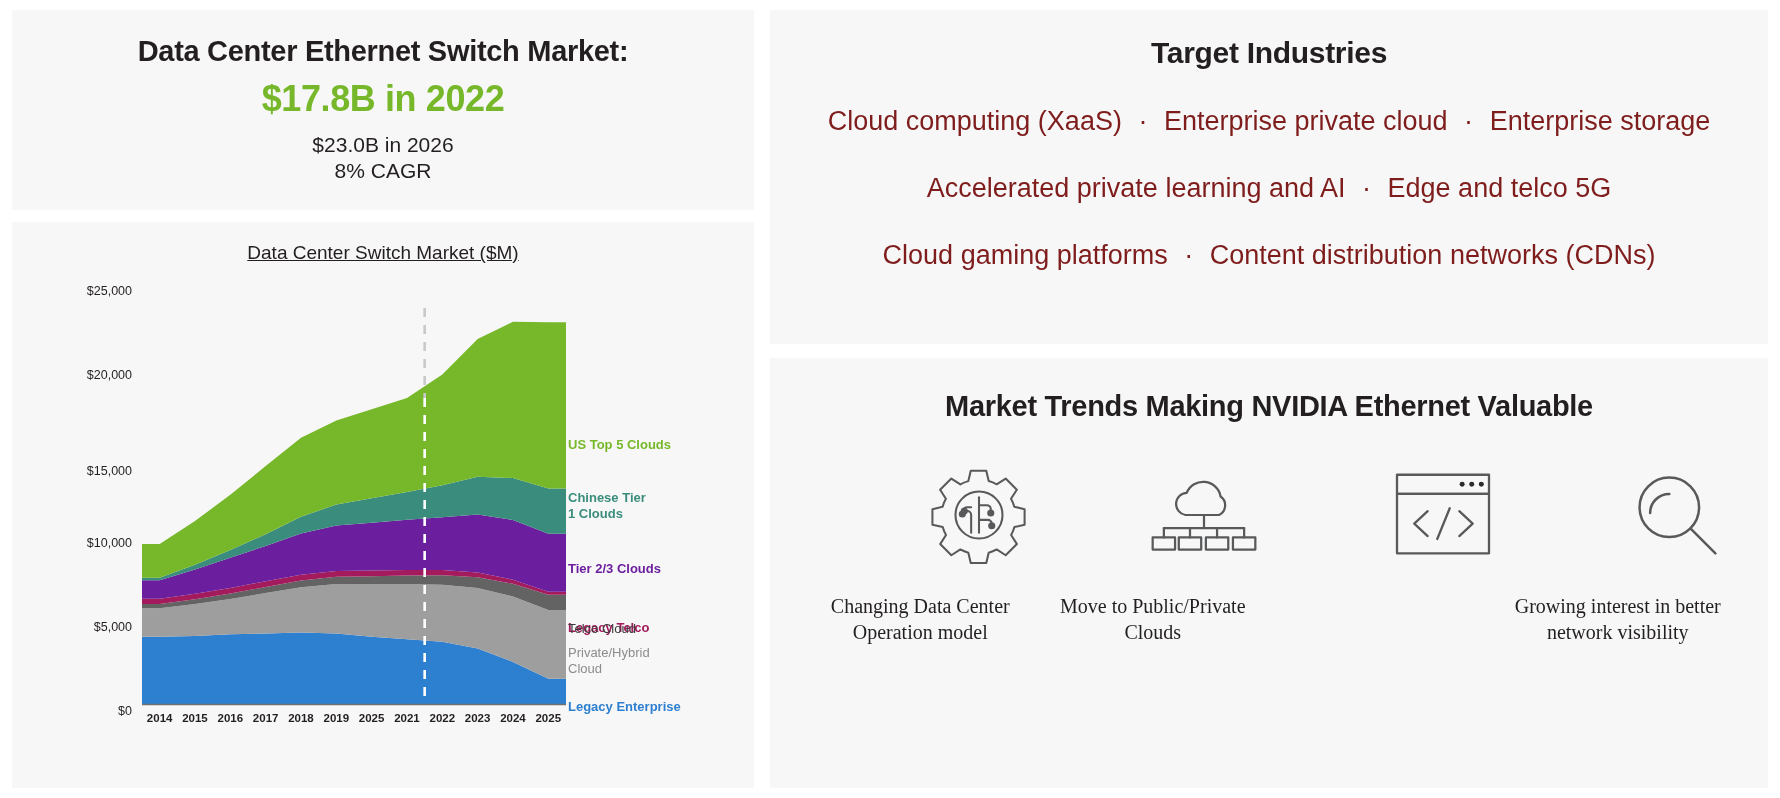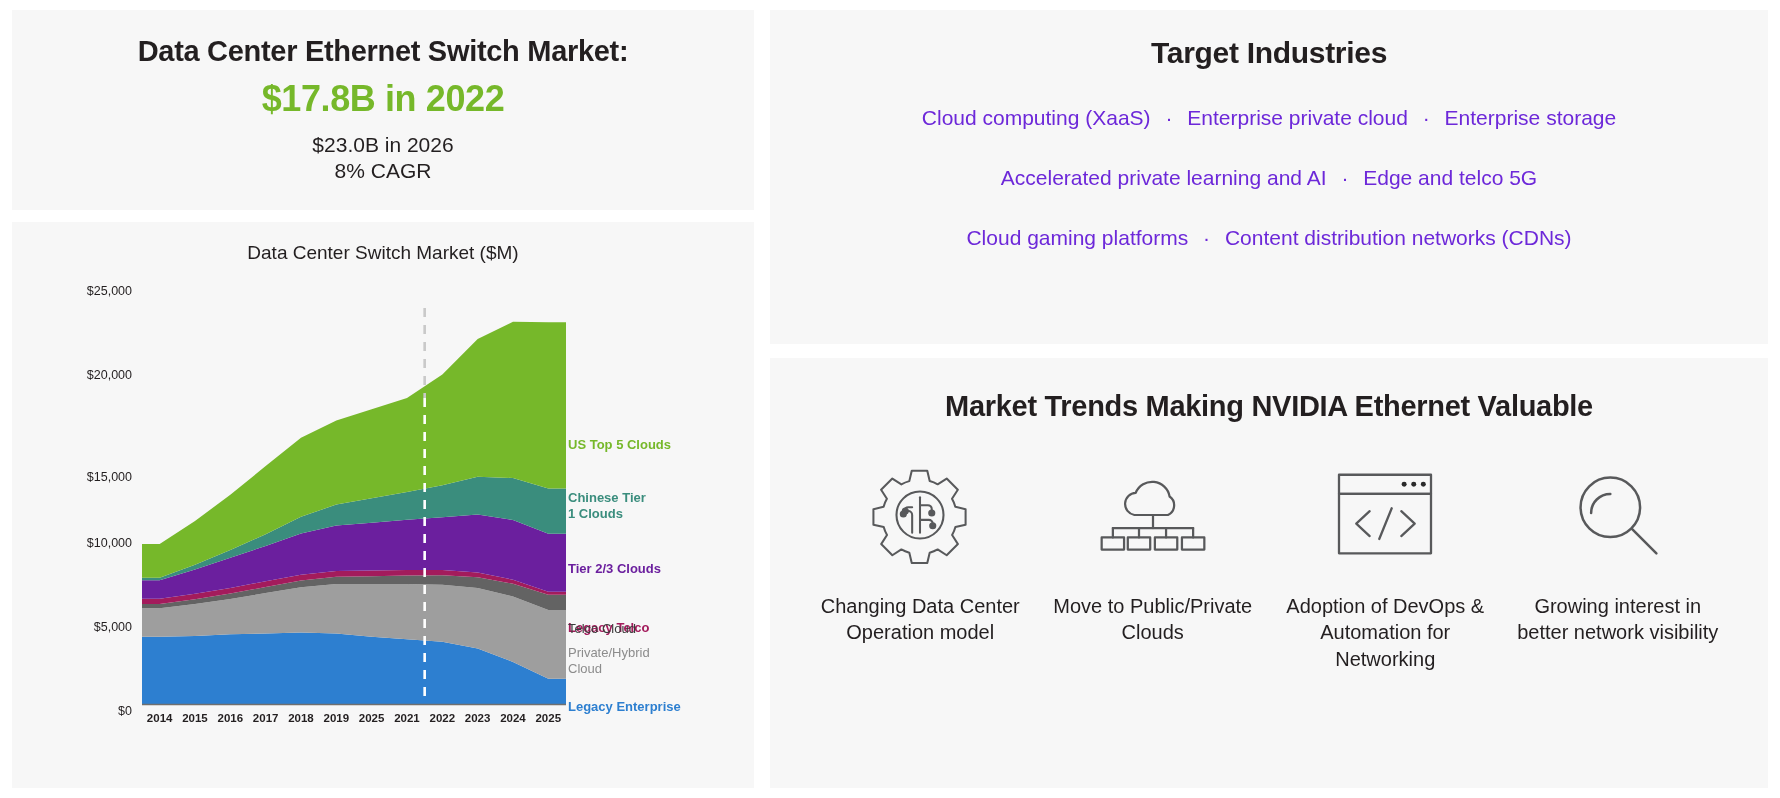--- a/index.html
+++ b/index.html
@@ -27,21 +27,21 @@
   .kpi-big{
     font-size:36px;font-weight:bold;color:#76b82a;letter-spacing:-.4px;
     text-align:right;line-height:1.15;margin-bottom:13px;
   }
   .kpi-sub{font-size:21px;color:#231f20;text-align:center;line-height:1.25;}
 
   .chart-panel{
     position:absolute;left:0;top:212px;width:742px;height:566px;
   }
   .chart-title{
-    text-align:center;font-size:19px;color:#231f20;padding-top:20px;font-weight:normal;
+    text-align:center;font-size:19px;color:#231f20;padding-top:20px;font-weight:normal;text-decoration:underline;
   }
   .plot-wrap{position:relative;width:742px;height:500px;}
 
   
   .ylab{position:absolute;right:0;font-size:12.5px;color:#231f20;text-align:right;white-space:nowrap;}
   .yaxis{position:absolute;left:58px;top:20px;width:62px;height:420px;}
 
   
   .xaxis{position:absolute;left:130px;top:448px;width:424px;height:24px;display:flex;}
   .xlab{flex:1;text-align:center;font-size:11.5px;font-weight:bold;color:#231f20;}
@@ -55,35 +55,35 @@
   svg{display:block;}
 
   
   .col-right{position:absolute;left:770px;top:10px;width:998px;height:778px;}
   .industries-panel{position:absolute;left:0;top:0;width:998px;height:334px;}
   .ind-title{
     text-align:center;font-size:30px;font-weight:bold;color:#231f20;
     padding-top:26px;letter-spacing:-.3px;
   }
   .ind-line{
-    text-align:center;font-size:21px;color:#6d28d9;margin-top:0;
+    text-align:center;font-size:27px;color:#7f1d1d;margin-top:0;
   }
   .ind-rows{margin-top:36px;display:flex;flex-direction:column;gap:36px;}
   .dotsep{padding:0 9px;}
 
   .trends-panel{position:absolute;left:0;top:348px;width:998px;height:430px;}
   .tr-title{
     text-align:center;font-size:29px;font-weight:bold;color:#231f20;
     padding-top:32px;letter-spacing:-.3px;
   }
   .tr-grid{
     display:flex;justify-content:space-around;align-items:flex-start;
     padding:40px 34px 0 34px;
   }
-  .tr-item{width:215px;display:flex;flex-direction:column;align-items:center;}
+  .tr-item{width:215px;display:flex;flex-direction:column;align-items:flex-end;font-family:Liberation Serif, serif;}
   .tr-icon{height:104px;display:flex;align-items:center;justify-content:center;}
   .tr-cap{
     margin-top:26px;text-align:center;font-size:20px;line-height:1.32;color:#231f20;
   }
 </style>
 </head>
 <body>
 
 <div class="page">
 
@@ -99,21 +99,21 @@
     </div>
 
     <div class="panel chart-panel">
       <div class="chart-title">Data Center Switch Market ($M)</div>
 
       <div class="plot-wrap">
 
         <div class="yaxis">
           <div class="ylab" style="top:0px">$25,000</div>
           <div class="ylab" style="top:84px">$20,000</div>
-          <div class="ylab" style="top:186px">$15,000</div>
+          <div class="ylab" style="top:180px">$15,000</div>
           <div class="ylab" style="top:252px">$10,000</div>
           <div class="ylab" style="top:336px">$5,000</div>
           <div class="ylab" style="top:420px">$0</div>
         </div>
 
         <svg id="area-svg" width="742" height="500" viewBox="0 0 742 500">
           <g id="area-groups">
               <path d="M 130 372.8 L 147.66666666666666 372.8 L 183 371.96 L 218.33333333333334 370.28 L 253.66666666666669 369.44 L 289 368.6 L 324.33333333333337 369.44 L 359.6666666666667 372.8 L 395 375.32 L 430.33333333333337 377.84000000000003 L 465.6666666666667 384.56 L 501 398 L 536.3333333333334 414.8 L 554 414.8 L 554 440 L 536.3333333333334 440 L 501 440 L 465.6666666666667 440 L 430.33333333333337 440 L 395 440 L 359.6666666666667 440 L 324.33333333333337 440 L 289 440 L 253.66666666666669 440 L 218.33333333333334 440 L 183 440 L 147.66666666666666 440 L 130 440 Z" fill="#2d7fd0"></path>
               <path d="M 130 344.24 L 147.66666666666666 344.24 L 183 340.04 L 218.33333333333334 335 L 253.66666666666669 329.12 L 289 323.24 L 324.33333333333337 319.88 L 359.6666666666667 319.88 L 395 319.88 L 430.33333333333337 320.72 L 465.6666666666667 324.08 L 501 332.48 L 536.3333333333334 345.92 L 554 345.92 L 554 414.8 L 536.3333333333334 414.8 L 501 398 L 465.6666666666667 384.56 L 430.33333333333337 377.84000000000003 L 395 375.32 L 359.6666666666667 372.8 L 324.33333333333337 369.44 L 289 368.6 L 253.66666666666669 369.44 L 218.33333333333334 370.28 L 183 371.96 L 147.66666666666666 372.8 L 130 372.8 Z" fill="#9e9e9e"></path>
               <path d="M 130 340.04 L 147.66666666666666 340.04 L 183 335.336 L 218.33333333333334 329.624 L 253.66666666666669 323.072 L 289 316.52 L 324.33333333333337 312.656 L 359.6666666666667 312.152 L 395 311.48 L 430.33333333333337 311.312 L 465.6666666666667 313.328 L 501 319.712 L 536.3333333333334 330.8 L 554 330.8 L 554 345.92 L 536.3333333333334 345.92 L 501 332.48 L 465.6666666666667 324.08 L 430.33333333333337 320.72 L 395 319.88 L 359.6666666666667 319.88 L 324.33333333333337 319.88 L 289 323.24 L 253.66666666666669 329.12 L 218.33333333333334 335 L 183 340.04 L 147.66666666666666 344.24 L 130 344.24 Z" fill="#636363"></path>
@@ -252,21 +252,20 @@
               <rect x="4" y="6" width="96" height="20"></rect>
               <rect x="4" y="26" width="96" height="62"></rect>
               <circle cx="72" cy="16" r="2.6" fill="#2b2b2b" stroke="none"></circle>
               <circle cx="82" cy="16" r="2.6" fill="#2b2b2b" stroke="none"></circle>
               <circle cx="92" cy="16" r="2.6" fill="#2b2b2b" stroke="none"></circle>
               <path d="M36 44 L22 57 L36 70"></path>
               <path d="M59 41 L46 73"></path>
               <path d="M69 44 L83 57 L69 70"></path>
             </svg>
           </div>
-          <div class="tr-cap">Adoption of DevOps &amp; Automation for Networking</div>
         </div>
 
         <div class="tr-item">
           <div class="tr-icon">
             <svg width="96" height="96" viewBox="0 0 100 100" fill="none" stroke="#58595b" stroke-width="2.6" stroke-linecap="round" stroke-linejoin="round">
               <circle cx="42" cy="42" r="31"></circle>
               <path d="M22 48 a20 20 0 0 1 20 -20"></path>
               <path d="M64.5 64.5 L90 90"></path>
             </svg>
           </div>

